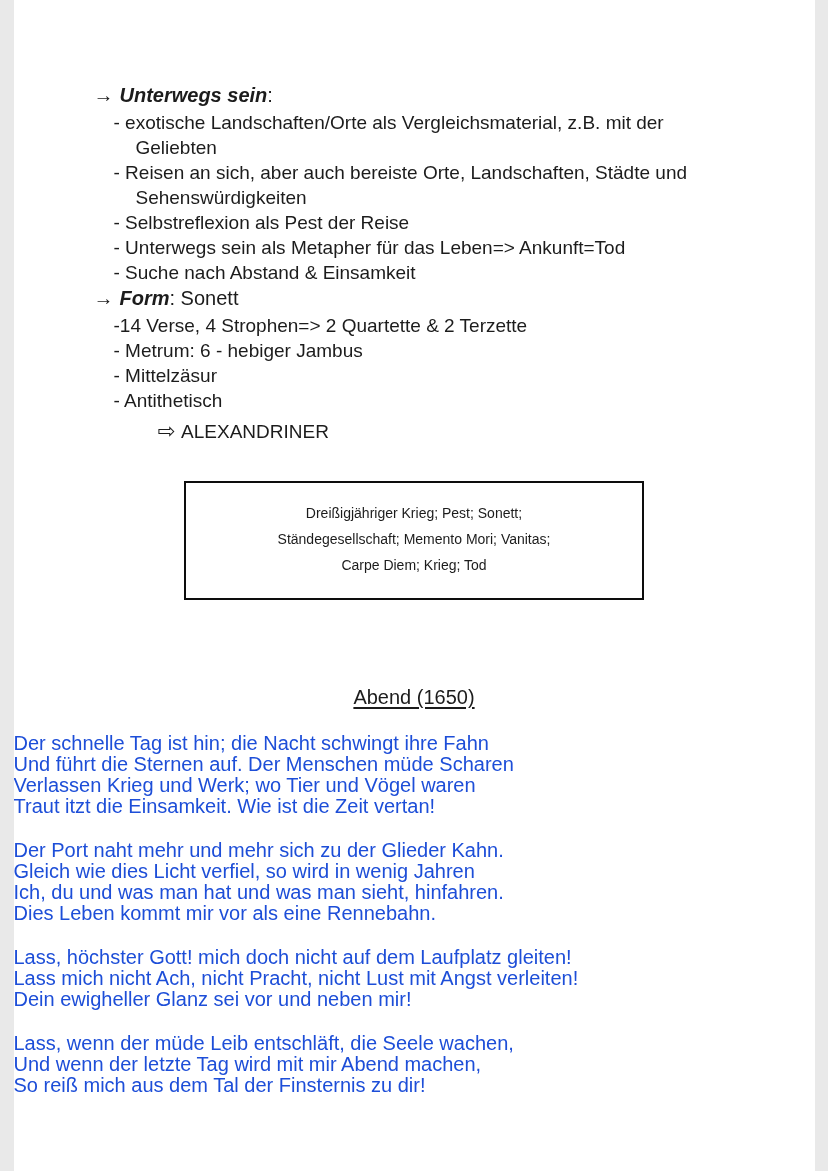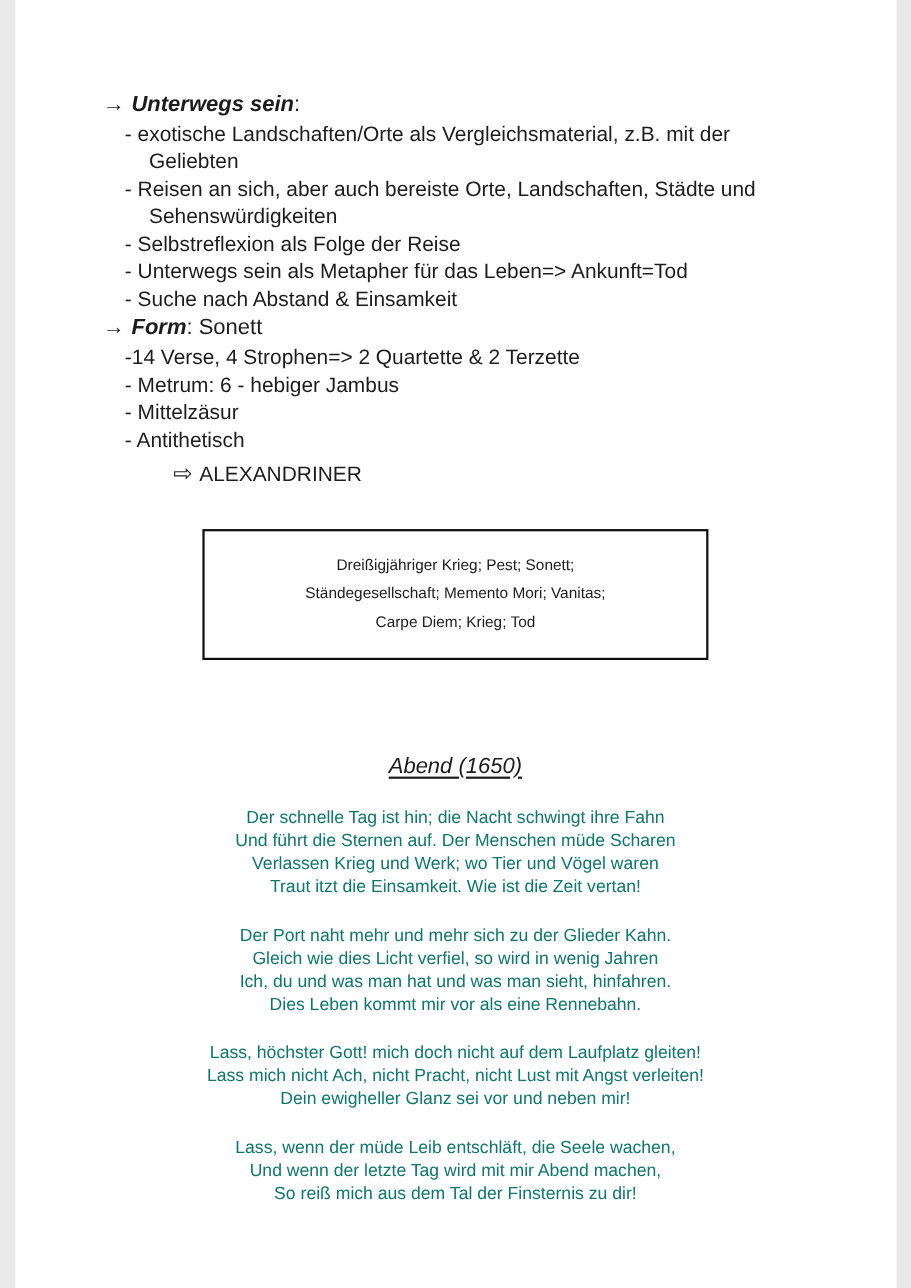--- a/index.html
+++ b/index.html
@@ -69,49 +69,48 @@
   .poem {
     margin-top: 84px;
     text-align: center;
   }
   .poem-title {
     display: inline-block;
     font-size: 20px;
     line-height: 26px;
     text-decoration: underline;
     text-underline-offset: 3px;
-    font-style: italic;
   }
   .poem-title-wrap {
     text-align: center;
   }
   .stanza {
     margin-top: 23px;
   }
   .poem-line {
-    font-size: 16px;
+    font-size: 20px;
     line-height: 21px;
-    text-align: center;
-    color: #0f766e;
+    text-align: left;
+    color: #1d4ed8;
   }
 </style>
 </head>
 <body>
 
 <div class="page">
 
   <div class="notes">
 
     <div class="topic">
       <div class="topic-heading">
         <span class="arrow-glyph">→</span><span class="topic-title">Unterwegs sein</span><span class="topic-rest">:</span>
       </div>
       <div class="item">- exotische Landschaften/Orte als Vergleichsmaterial, z.B. mit der Geliebten</div>
       <div class="item">- Reisen an sich, aber auch bereiste Orte, Landschaften, Städte und Sehenswürdigkeiten</div>
-      <div class="item">- Selbstreflexion als Folge der Reise</div>
+      <div class="item">- Selbstreflexion als Pest der Reise</div>
       <div class="item">- Unterwegs sein als Metapher für das Leben=&gt; Ankunft=Tod</div>
       <div class="item">- Suche nach Abstand &amp; Einsamkeit</div>
     </div>
 
     <div class="topic">
       <div class="topic-heading">
         <span class="arrow-glyph">→</span><span class="topic-title">Form</span><span class="topic-rest">: Sonett</span>
       </div>
       <div class="item">-14 Verse, 4 Strophen=&gt; 2 Quartette &amp; 2 Terzette</div>
       <div class="item">- Metrum: 6 - hebiger Jambus</div>

